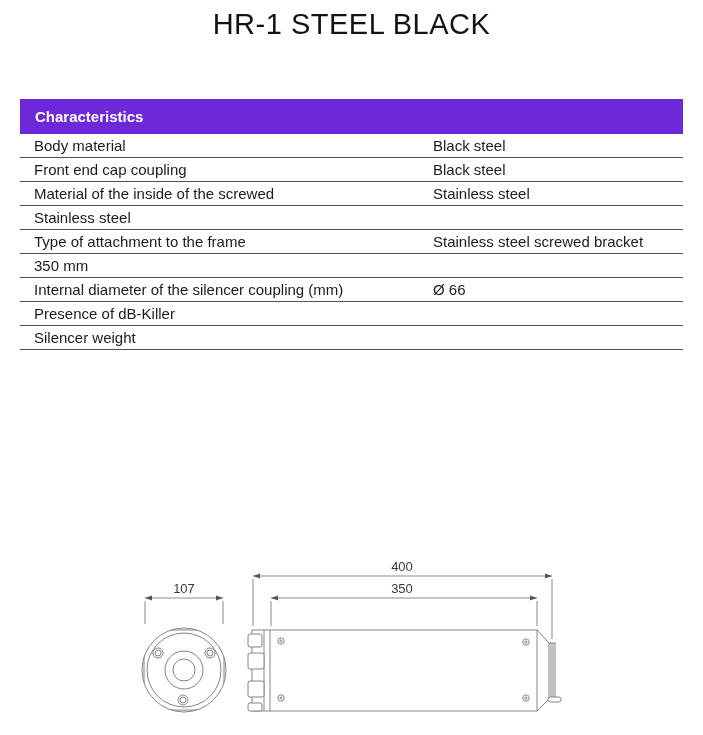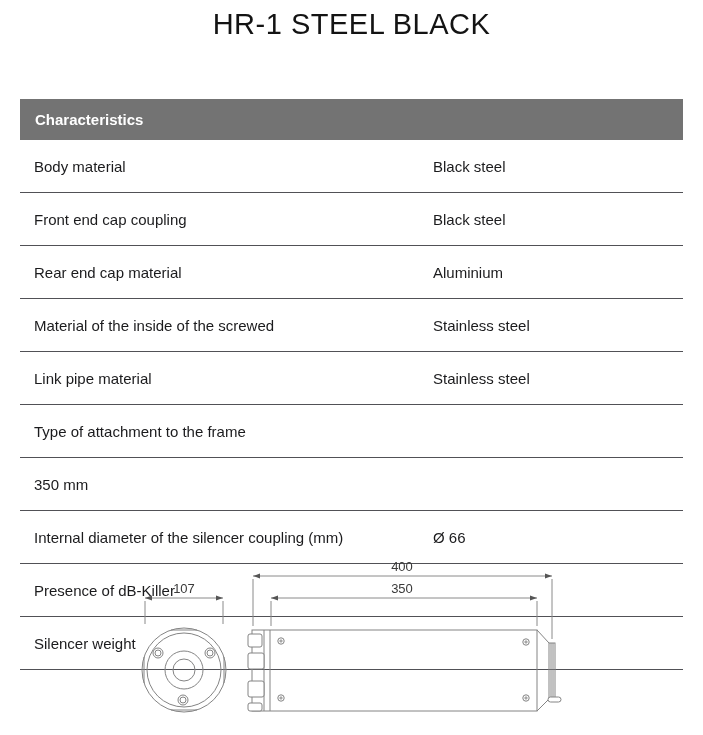--- a/index.html
+++ b/index.html
@@ -23,34 +23,34 @@
     color: #131313;
     margin: 0;
   }
   .spec-table {
     position: absolute;
     left: 20px;
     top: 99px;
     width: 663px;
   }
   .thead {
-    background: #737373;
+    background: #6d28d9;
     color: #ffffff;
-    height: 41px;
+    height: 35px;
     display: flex;
     align-items: center;
     padding: 16px 15px;
     box-sizing: border-box;
     font-size: 15px;
     font-weight: 700;
   }
   .trow {
     display: flex;
     align-items: center;
-    height: 53px;
+    height: 24px;
     padding-left: 14px;
     box-sizing: border-box;
     border-bottom: 1px solid #515156;
     font-size: 15px;
     color: #1b1b1d;
     background: #ffffff;
   }
   .tlabel { width: 399px; flex: none; }
   .tvalue { flex: 1; }
   .drawing {
@@ -82,33 +82,29 @@
 
     <div class="trow">
       <span class="tlabel">Body material</span>
       <span class="tvalue">Black steel</span>
     </div>
     <div class="trow">
       <span class="tlabel">Front end cap coupling</span>
       <span class="tvalue">Black steel</span>
     </div>
     <div class="trow">
-      <span class="tlabel">Rear end cap material</span>
-      <span class="tvalue">Aluminium</span>
-    </div>
-    <div class="trow">
       <span class="tlabel">Material of the inside of the screwed</span>
       <span class="tvalue">Stainless steel</span>
     </div>
     <div class="trow">
-      <span class="tlabel">Link pipe material</span>
       <span class="tvalue">Stainless steel</span>
     </div>
     <div class="trow">
       <span class="tlabel">Type of attachment to the frame</span>
+      <span class="tvalue">Stainless steel screwed bracket</span>
     </div>
     <div class="trow">
       <span class="tvalue">350 mm</span>
     </div>
     <div class="trow">
       <span class="tlabel">Internal diameter of the silencer coupling (mm)</span>
       <span class="tvalue">Ø 66</span>
     </div>
     <div class="trow">
       <span class="tlabel">Presence of dB-Killer</span>

